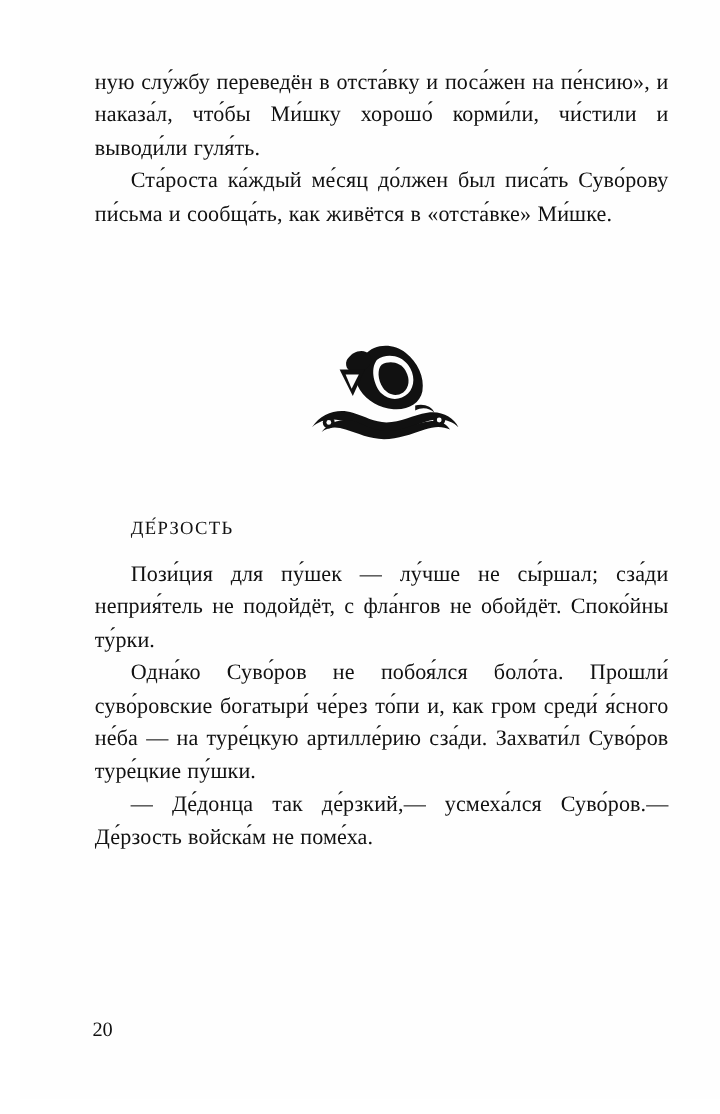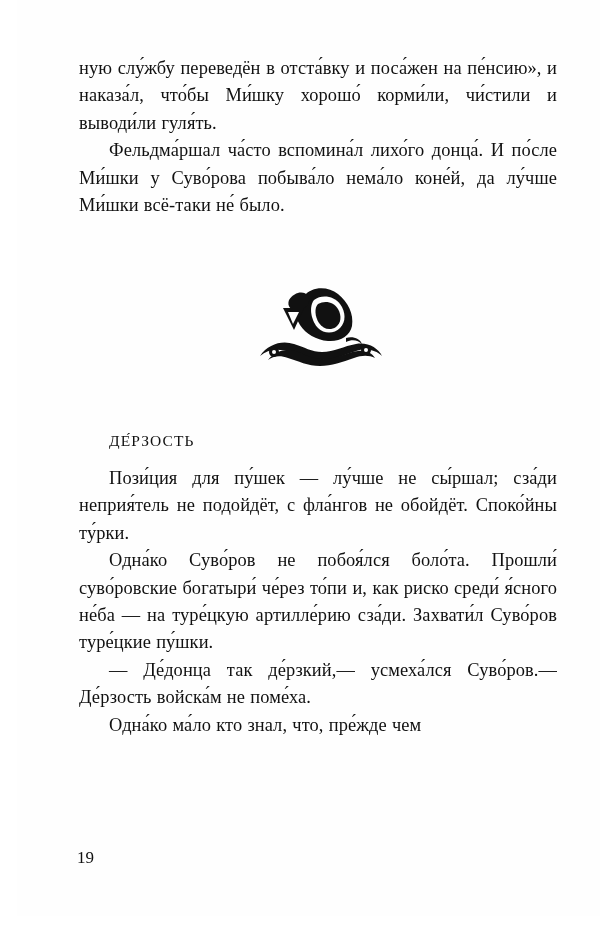--- a/index.html
+++ b/index.html
@@ -73,21 +73,21 @@
     width: 478px;
   }
 </style>
 </head>
 <body>
 
 <div class="page">
 
   <div class="text-block">
     <p class="para">ную слу́жбу переведён в отста́вку и поса́жен на пе́нсию», и наказа́л, что́бы Ми́шку хорошо́ корми́ли, чи́стили и выводи́ли гуля́ть.</p>
-    <p class="para indent">Фельдма́ршал ча́сто вспомина́л лихо́го донца́. И по́сле Ми́шки у Суво́рова побыва́ло нема́ло коне́й, да лу́чше Ми́шки всё-таки не́ было.</p>
+    <p class="para indent">Ста́роста ка́ждый ме́сяц до́лжен был писа́ть Суво́рову пи́сьма и сообща́ть, как живётся в «отста́вке» Ми́шке.</p>
   </div>
 
   <div class="ornament" style="top:278px;">
     <svg width="150" height="92" viewBox="0 0 150 92">
       <g fill="#111111">
 
         <path d="M62 18 C70 8, 86 8, 96 16 C106 24, 112 36, 110 48 C108 58, 98 64, 86 63 C74 62, 64 56, 58 47 C52 38, 54 26, 62 18 Z"></path>
 
         <path d="M47 22 C52 14, 62 12, 66 18 C70 24, 64 30, 58 32 C52 34, 44 30, 47 22 Z"></path>
 
@@ -107,20 +107,19 @@
 
         <path d="M104 60 C110 58, 118 60, 120 66 C116 62, 110 61, 104 64 Z"></path>
       </g>
     </svg>
   </div>
 
   <div class="section-title" style="top:432px;">ДЕ́РЗОСТЬ</div>
 
   <div class="block2" style="top:465px;">
     <p class="para indent">Пози́ция для пу́шек — лу́чше не сы́ршал; сза́ди неприя́тель не подойдёт, с фла́нгов не обойдёт. Споко́йны ту́рки.</p>
-    <p class="para indent">Одна́ко Суво́ров не побоя́лся боло́та. Прошли́ суво́ровские богатыри́ че́рез то́пи и, как риско среди́ я́сного не́ба — на туре́цкую артилле́рию сза́ди. Захвати́л Суво́ров туре́цкие пу́шки.</p>
+    <p class="para indent">Одна́ко Суво́ров не побоя́лся боло́та. Прошли́ суво́ровские богатыри́ че́рез то́пи и, как гром среди́ я́сного не́ба — на туре́цкую артилле́рию сза́ди. Захвати́л Суво́ров туре́цкие пу́шки.</p>
     <p class="para indent">— Де́донца так де́рзкий,— усмеха́лся Суво́ров.— Де́рзость войска́м не поме́ха.</p>
-    <p class="para indent">Одна́ко ма́ло кто знал, что, пре́жде чем</p>
   </div>
 
-  <div class="folio">19</div>
+  <div class="folio">20</div>
 
 </div>
 
 </body></html>

